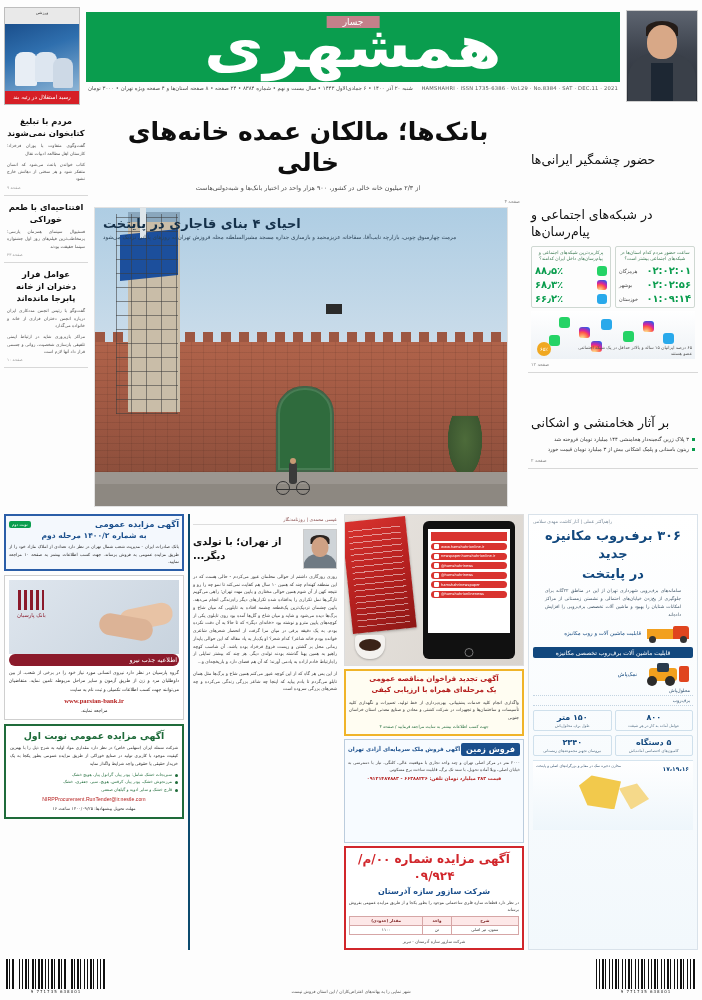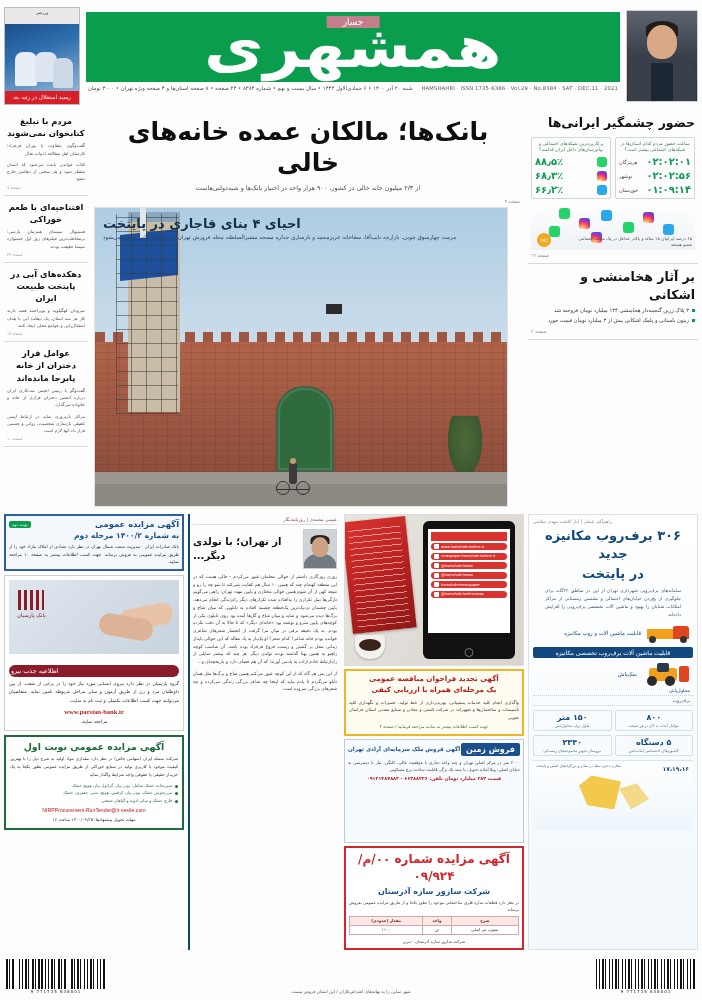--- a/index.html
+++ b/index.html
@@ -79,21 +79,21 @@
   .col-right { flex:0 0 170px; }   
   .col-main  { flex:1 1 auto; }
   .col-left  { flex:0 0 84px; }
 
   
   .rc-item { padding:4px 3px 5px 3px; border-bottom:1px solid #d8d8d8; }
   .rc-head { font-size:13.5px; font-weight:bold; color:#111; line-height:1.35; text-align:center; }
   .rc-sub { font-size:6.2px; color:#4b4b4b; line-height:1.6; text-align:center; margin-top:3px; }
   .rc-page { font-size:4.6px; color:#8a8a8a; text-align:left; margin-top:3px; }
 
-  .rc-head2 { font-size:12.5px; font-weight:bold; color:#111; line-height:1.4; text-align:right; }
+  .rc-head2 { font-size:12.5px; font-weight:normal; color:#111; line-height:1.4; text-align:left;margin-top:37px; }
 
   .infobox { display:flex; gap:4px; margin-top:5px; }
   .infopanel { flex:1; border:1px solid #cfd8d2; border-radius:2px; padding:3px; }
   .infopanel .q { font-size:4.6px; color:#3b7a52; line-height:1.4; text-align:center; min-height:12px; }
   .statrow { display:flex; align-items:center; justify-content:space-between; margin-top:3px; }
   .statrow .val { font-size:10px; font-weight:bold; color:#0a9d4e; direction:ltr; }
   .statrow .lbl { font-size:5px; color:#444; }
   .app-ico { width:10px; height:10px; border-radius:3px; display:inline-block; }
   .ico-wa { background:#25d366; }
   .ico-ig { background: radial-gradient(circle at 30% 107%, #fdf497 0%, #fd5949 45%, #d6249f 60%, #285AEB 90%); }
@@ -274,22 +274,22 @@
   .ad-parsian .hero { height:74px; position:relative; overflow:hidden;
     background:linear-gradient(135deg,#dfe6ee 0%,#c8d3de 100%); }
   .ad-parsian .hand1, .ad-parsian .hand2 { position:absolute; width:54px; height:22px;
     background:#e8c3a5; border-radius:12px; }
   .ad-parsian .hand1 { right:6px; top:26px; transform:rotate(-12deg); }
   .ad-parsian .hand2 { right:26px; top:36px; transform:rotate(10deg); background:#dcb396; }
   .ad-parsian .logo { position:absolute; left:8px; top:10px; text-align:center; }
   .ad-parsian .logo .mark { width:26px; height:20px; margin:0 auto;
      background:repeating-linear-gradient(90deg,#8b1a2b 0 3px,transparent 3px 6px); }
   .ad-parsian .logo .nm { font-size:5.4px; color:#8b1a2b; margin-top:2px; }
-  .ad-parsian .ribbon { background:#8b1a2b; color:#fff; font-size:6.4px; text-align:left;
-    padding:2px; border-radius:10px; margin-top:11px; }
+  .ad-parsian .ribbon { background:#8b1a2b; color:#fff; font-size:6.4px; text-align:right;
+    padding:2px; border-radius:10px; margin-top:0; }
   .ad-parsian .txt { font-size:4.6px; color:#2b2b2b; line-height:1.9; text-align:justify; margin-top:3px; }
   .ad-parsian .site { font-size:6.6px; color:#b5201f; font-weight:bold; text-align:center; direction:ltr;
     font-family:"Liberation Serif", serif; margin-top:2px; }
 
   .ad-green { border:2px solid #1f6b3a; background:#fff; padding:4px; margin-top:4px; }
   .ad-green .t1 { font-size:9.4px; font-weight:bold; color:#1f6b3a; text-align:center; }
   .ad-green .t2 { font-size:4.3px; color:#333; line-height:1.8; text-align:justify; margin-top:3px; }
   .ad-green .bul { font-size:4.2px; color:#1f6b3a; line-height:1.8; margin-top:3px; }
   .ad-green .bul .b { display:flex; gap:3px; }
   .ad-green .bul .dot { width:3px; height:3px; background:#1f6b3a; border-radius:50%; margin-top:3px; flex:0 0 3px;}
@@ -339,20 +339,21 @@
     </div>
   </div>
 
   <div class="body-grid">
 
     <div class="col-right">
 
 
       <div class="rc-item">
         <div class="rc-head2">حضور چشمگیر ایرانی‌ها</div>
+        <div class="rc-head2 small">در شبکه‌های اجتماعی و پیام‌رسان‌ها</div>
 
         <div class="infobox">
           <div class="infopanel">
             <div class="q">ساعت حضور مردم کدام استان‌ها در شبکه‌های اجتماعی بیشتر است؟</div>
             <div class="statrow">
               <span class="val">۰۲:۰۲:۰۱</span>
               <span class="lbl">هرمزگان</span>
             </div>
             <div class="statrow">
               <span class="val">۰۲:۰۲:۵۶</span>
@@ -449,25 +450,20 @@
       <div class="lc-item">
         <div class="lc-head">مردم با تبلیغ کتابخوان نمی‌شوند</div>
         <div class="lc-sub">گفت‌وگوی متفاوت با پوران فرخزاد؛ کارستان اهل مطالعه ادبیات نقال</div>
         <div class="lc-sub2">کتاب خواندن باعث می‌شود که انسان متفکر شود و هر سخنی از دهانش خارج نشود</div>
         <div class="lc-page">صفحه ۹</div>
       </div>
       <div class="lc-item">
         <div class="lc-head">افتتاحیه‌ای با طعم خوراکی</div>
         <div class="lc-sub">فستیوال سینمای همزمان پارسی؛ پرمخاطب‌ترین فیلم‌های روز اول جشنواره سینما حقیقت بودند</div>
         <div class="lc-page">صفحه ۲۳</div>
-      </div>
-      <div class="lc-item">
-        <div class="lc-head">دهکده‌های آبی در پایتخت طبیعت ایران</div>
-        <div class="lc-sub">سرودان کهگیلویه و بویراحمد قصد دارند کار هر سه استان، یک دهکده آبی با هدف اشتغال‌زایی و جوامع محلی ایجاد کنند</div>
-        <div class="lc-page">صفحه ۱۹</div>
       </div>
       <div class="lc-item">
         <div class="lc-head">عوامل فرار دختران از خانه پابرجا مانده‌اند</div>
         <div class="lc-sub">گفت‌وگو با رئیس انجمن مددکاری ایران درباره انجمن دختران فراری از خانه و خانواده می‌گذارد</div>
         <div class="lc-sub2">مراکز بازپروری شاید در ارتباط ایمنی تلفیقی بازسازی شخصیت، روانی و جسمی قرار داد آنها لازم است</div>
         <div class="lc-page">صفحه ۱۰</div>
       </div>
     </div>
   </div>
 
@@ -628,21 +624,21 @@
         <div class="op-body">از این پس هر گاه که از این کوچه عبور می‌کنم همین شاخ و برگ‌ها مثل همان تابلو می‌گردم تا بادم بیاید که اینجا چه شاعر بزرگی زندگی می‌کرده و چه شعرهای بزرگی سروده است</div>
       </div>
     </div>
 
     <div class="lw-left">
       <div class="ad-bank">
         <div class="row1">
           <span class="t1">آگهی مزایده عمومی</span>
           <span class="badge">نوبت دوم</span>
         </div>
-        <div style="font-size:7.6px;font-weight:bold;color:#1b4f8c;margin-top:2px">به شماره ۱۴۰۰/۲ مرحله دوم</div>
+        <div style="font-size:7.6px;font-weight:bold;color:#1b4f8c;text-align:center;margin-top:2px">به شماره ۱۴۰۰/۲ مرحله دوم</div>
         <div class="t2">بانک صادرات ایران - مدیریت شعب شمال تهران در نظر دارد تعدادی از املاک مازاد خود را از طریق مزایده عمومی به فروش برساند. جهت کسب اطلاعات بیشتر به صفحه ۱۰ مراجعه نمایید.</div>
       </div>
 
       <div class="ad-parsian">
         <div class="hero">
           <div class="hand1"></div>
             <div class="hand2"></div>
           <div class="logo">
             <div class="mark"></div>
             <div class="nm">بانک پارسیان</div>

